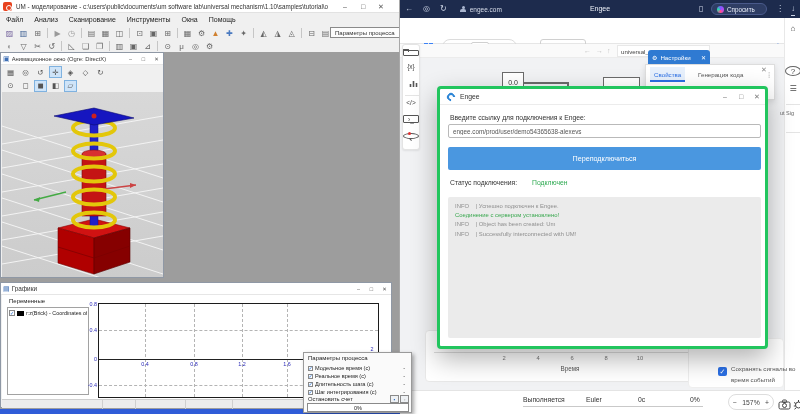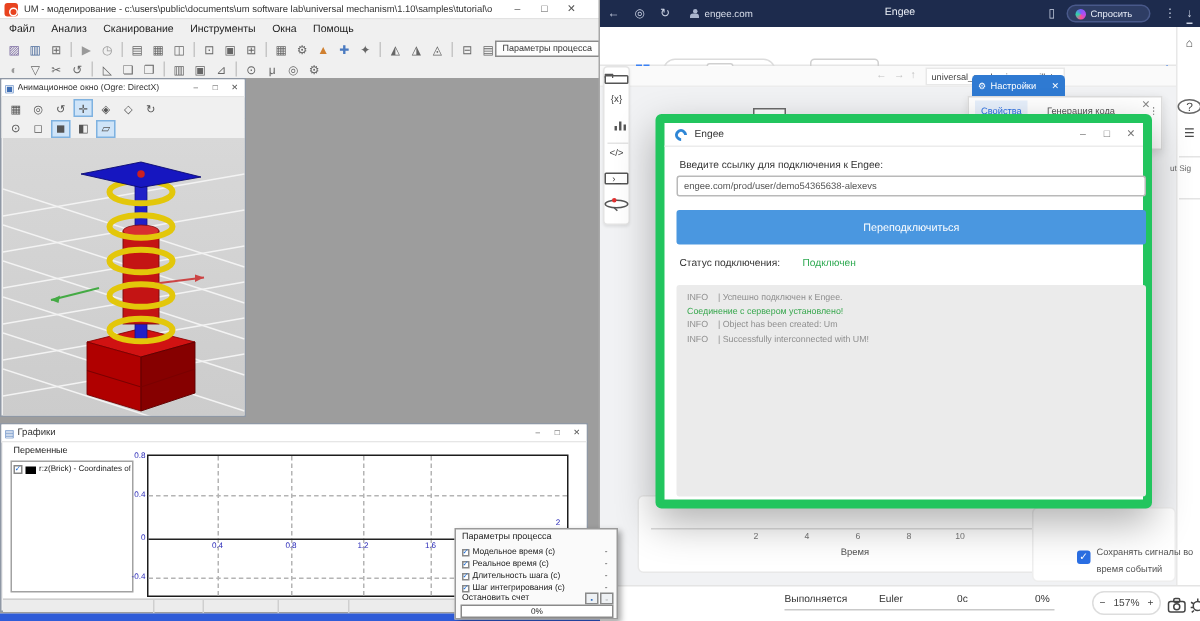--- a/index.html
+++ b/index.html
@@ -110,21 +110,21 @@
   .blk{background:#fff;border:1.5px solid #6b6b6b;display:flex;align-items:center;justify-content:center;z-index:3;}
   .blk .tx{font-size:7px;color:#333;}
   .wire{background:#6b6b6b;z-index:3;}
   .spanel{left:245px;top:64px;width:130px;height:36px;background:#fff;border:1px solid #ddd;box-shadow:0 2px 6px rgba(0,0,0,.12);z-index:8;}
   .spill{left:248px;top:50px;width:62px;height:14px;background:#2f7ad2;border-radius:3px 3px 0 0;display:flex;align-items:center;gap:3px;padding:0 4px;z-index:9;}
   .spill span{color:#fff;}
   .stab{position:absolute;top:2px;height:15px;font-size:6.2px;line-height:15px;padding:0 4px;}
   .stab.on{background:#e7f0fc;color:#2b6fe4;border-bottom:2px solid #2b6fe4;}
   .stab.off{color:#555;}
   .sname{position:absolute;top:22px;font-size:6.2px;}
-  .dlg{left:37px;top:76px;width:331px;height:263px;background:#fff;border:6px solid #22c55e;border-radius:4px;box-shadow:0 10px 26px rgba(0,0,0,.3);z-index:20;}
+  .dlg{left:37px;top:86px;width:331px;height:263px;background:#fff;border:3px solid #22c55e;border-radius:4px;box-shadow:0 10px 26px rgba(0,0,0,.3);z-index:20;}
   .dlg-tb{left:0;top:0;width:100%;height:16px;border-bottom:1px solid #ececec;display:flex;align-items:center;}
   .dlg-logo{width:8px;height:8px;border:2px solid #2e86d6;border-radius:50%;border-bottom-color:transparent;transform:rotate(-45deg);margin:0 5px 0 7px;flex:none;}
   .dlg-tb .tx{font-size:6.8px;color:#333;flex:1;}
   .dlg-tb .wctl span{width:16px;line-height:16px;font-size:7px;color:#777;}
   .dlg .prompt{left:10px;top:25px;font-size:6.8px;color:#333;}
   .dlg-input{left:8px;top:35px;width:313px;height:14px;border:1px solid #b9b9b9;border-radius:2px;font-size:6.3px;color:#555;padding:0 4px;font-family:inherit;background:#fff;}
   .dlg-btn{left:8px;top:58px;width:313px;height:23px;background:#4a97e0;border-radius:2px;color:#fff;font-size:7.2px;text-align:center;line-height:23px;}
   .dlg .st-l{left:10px;top:90px;font-size:6.8px;color:#333;}
   .dlg .st-v{left:92px;top:90px;font-size:6.8px;color:#2faa52;}
   .dlg-log{left:8px;top:108px;width:313px;height:141px;background:#ebebeb;border-radius:2px;padding:5px 7px;}

